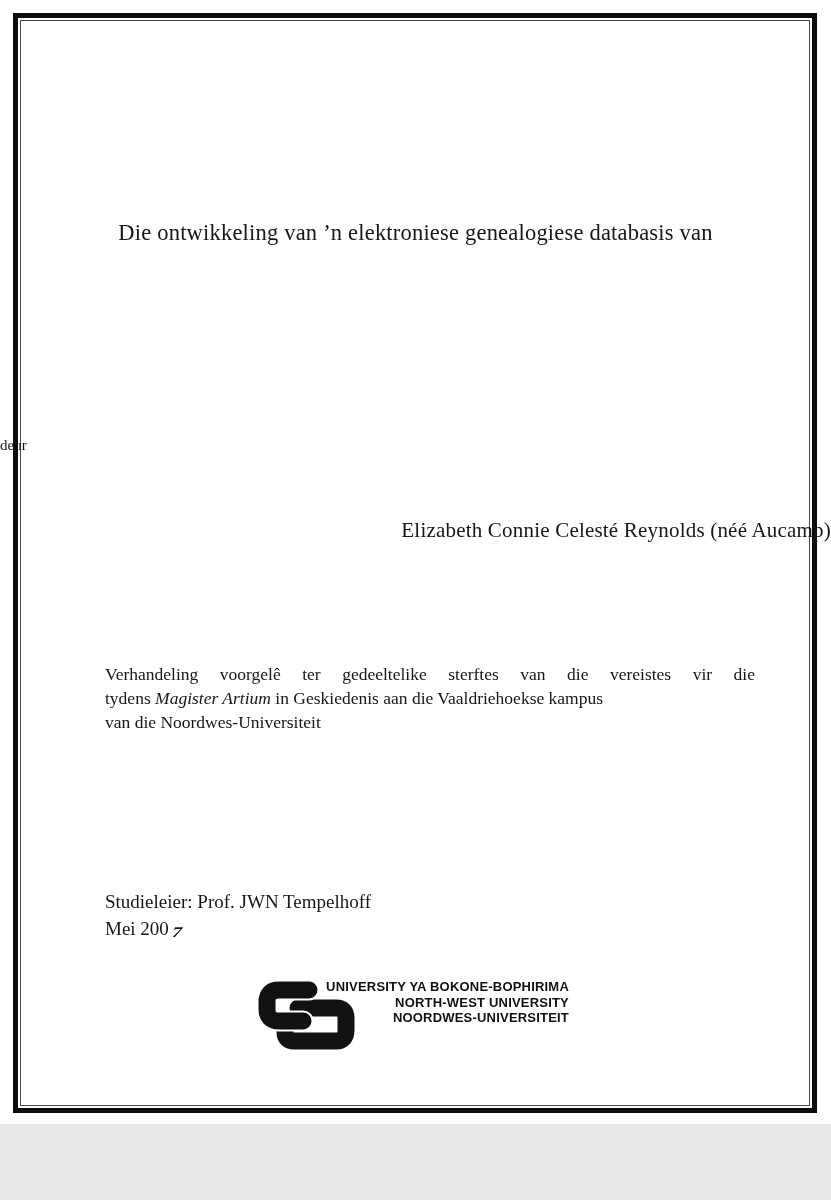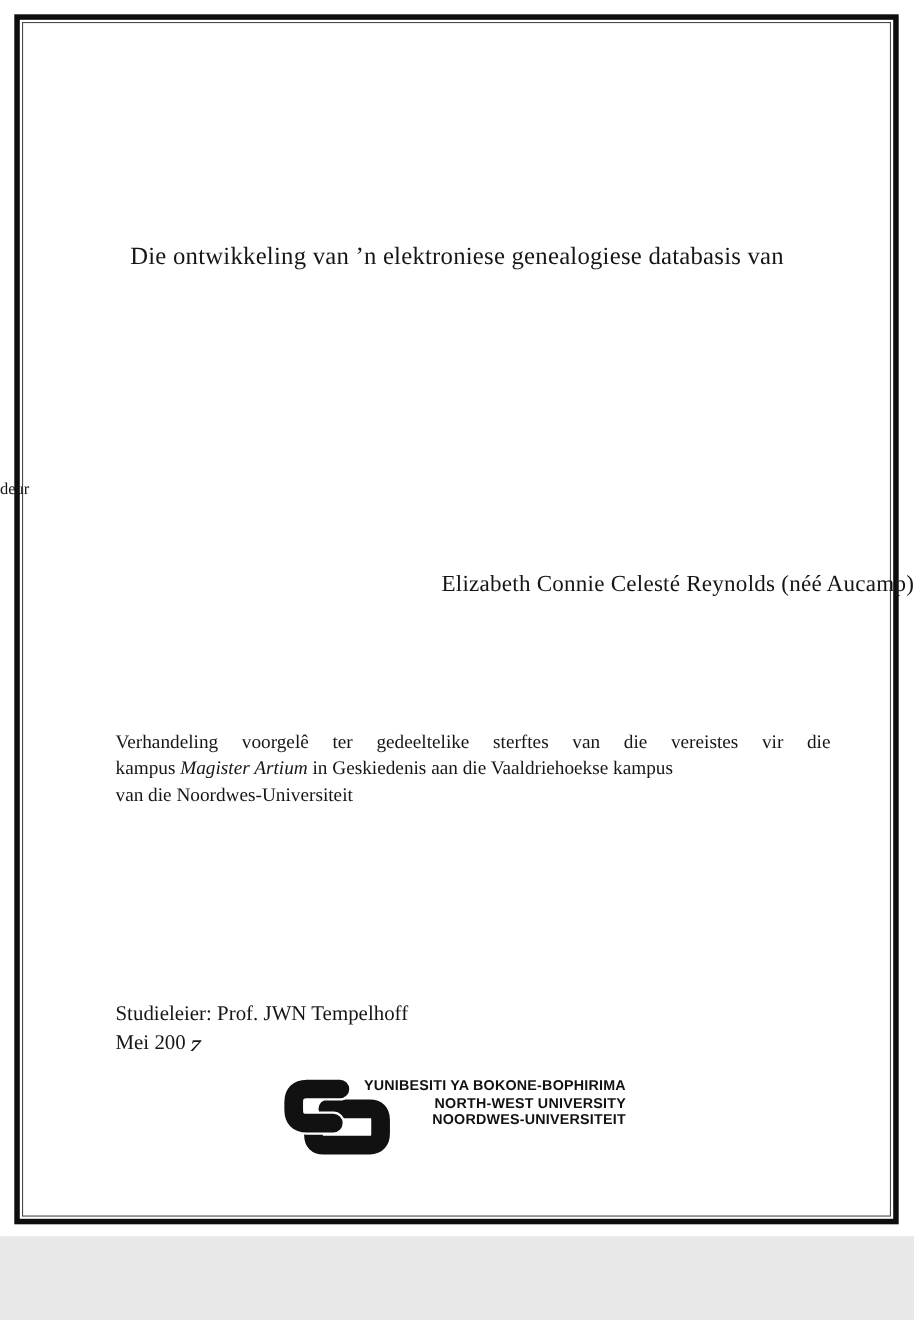--- a/index.html
+++ b/index.html
@@ -59,21 +59,20 @@
   .justify-line {
     text-align: justify;
     text-align-last: justify;
   }
   .italic { font-style: italic; }
   .supervisor-block {
     position: absolute;
     left: 105px; top: 888px;
     font-size: 19px;
     line-height: 27px;
-    margin-top: 20px;
   }
   .odd-seven {
     display: inline-block;
     font-weight: 600;
     transform: skewX(-18deg) scaleY(0.78);
     transform-origin: bottom left;
   }
   .logo-block {
     position: absolute;
     left: 257px; top: 975px;
@@ -109,39 +108,39 @@
   <div class="title-block">
     <div>Die ontwikkeling van ’n elektroniese genealogiese databasis van</div>
   </div>
 
   <div class="byline">deur</div>
 
   <div class="author">Elizabeth Connie Celesté Reynolds (néé Aucamp)</div>
 
   <div class="submission">
     <div class="justify-line">Verhandeling voorgelê ter gedeeltelike sterftes van die vereistes vir die</div>
-    <div><span>kampus</span><span class="italic"> Magister Artium</span><span> in Geskiedenis aan die Vaaldriehoekse kampus</span></div>
+    <div><span>tydens</span><span class="italic"> Magister Artium</span><span> in Geskiedenis aan die Vaaldriehoekse kampus</span></div>
     <div>van die Noordwes-Universiteit</div>
   </div>
 
   <div class="supervisor-block">
     <div>Studieleier: Prof. JWN Tempelhoff</div>
     <div><span>Mei 200</span><span class="odd-seven">7</span></div>
   </div>
 
   <div class="logo-block">
     <svg class="logo-mark" width="99" height="72" viewBox="0 0 99 72" aria-hidden="true">
 
       <g fill="none" stroke-linejoin="round">
         <path d="M 41 30 H 79 Q 89 30 89 40 V 52 Q 89 63 79 63 H 37 Q 28 63 28 54 V 50" stroke="#111111" stroke-width="17" stroke-linecap="round"></path>
 
         <path d="M 52 12 H 22 Q 10 12 10 24 V 31 Q 10 43 22 43 H 46" stroke="#ffffff" stroke-width="21" stroke-linecap="round"></path>
         <path d="M 52 12 H 22 Q 10 12 10 24 V 31 Q 10 43 22 43 H 46" stroke="#111111" stroke-width="17" stroke-linecap="round"></path>
       </g>
     </svg>
     <div class="logo-text">
-      <div>YUNIBESITI YA BOKONE-BOPHIRIMA</div>
+      <div>UNIVERSITY YA BOKONE-BOPHIRIMA</div>
       <div>NORTH-WEST UNIVERSITY</div>
       <div>NOORDWES-UNIVERSITEIT</div>
     </div>
   </div>
 
 </div>
 
 </body></html>

